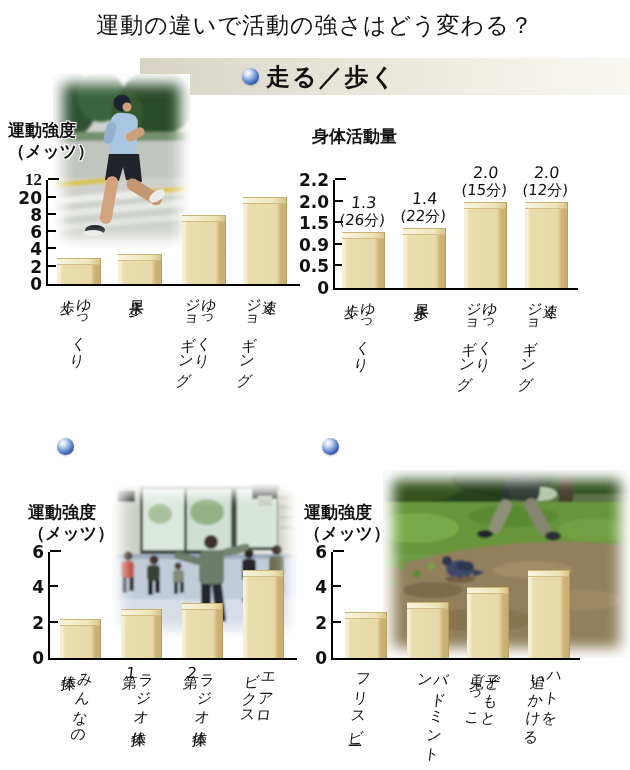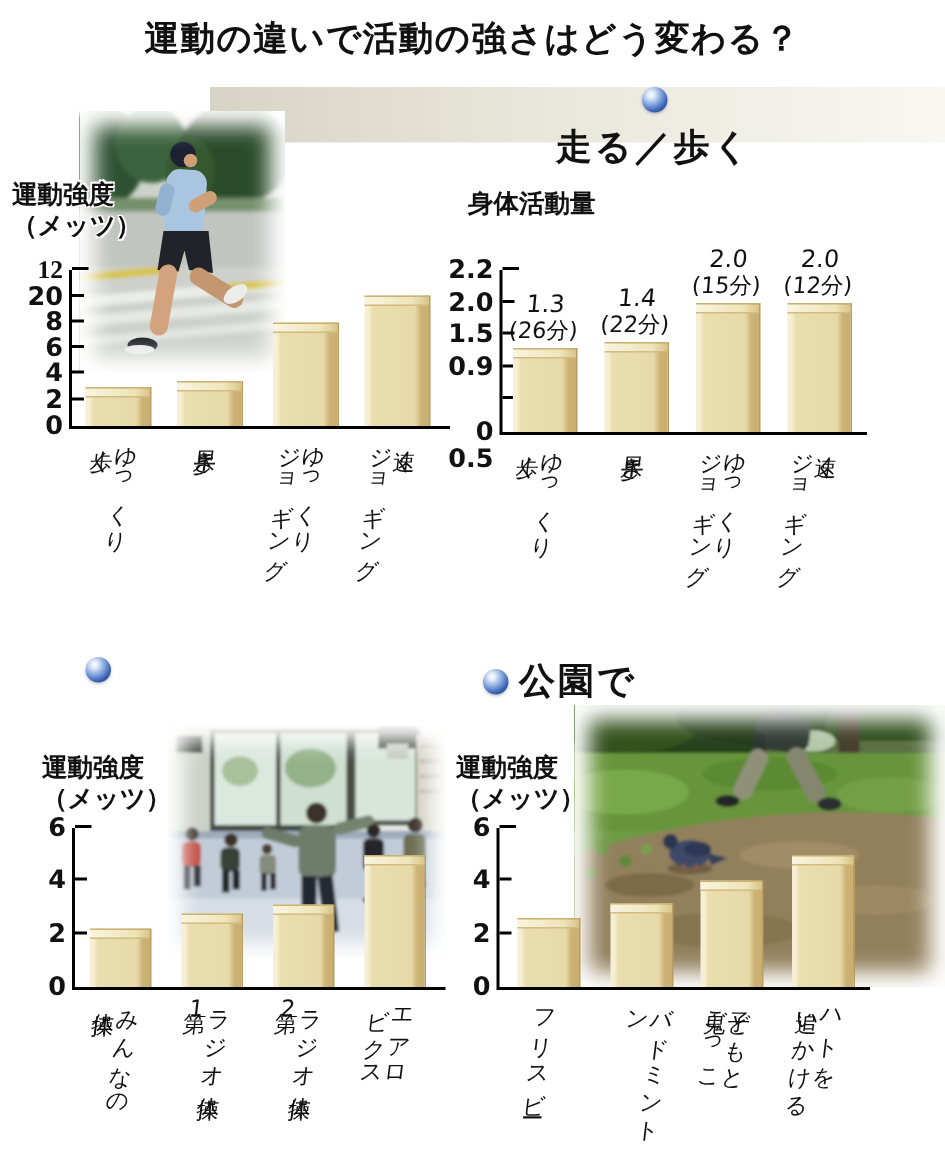--- a/index.html
+++ b/index.html
@@ -1,22 +1,22 @@
 <!DOCTYPE html>
 <html><head>
 <meta charset="utf-8">
 <style>
   html,body{margin:0;padding:0;background:#fff;}
   #canvas{position:relative;width:630px;height:770px;background:#fff;overflow:hidden;
           font-family:"DejaVu Sans","Liberation Sans",sans-serif;color:#111;}
   .title{position:absolute;top:10px;left:0;width:100%;text-align:center;
-         font-size:23px;font-weight:bold;letter-spacing:1px;}
+         font-size:23px;font-weight:normal;letter-spacing:1px;}
   .banner{position:absolute;left:140px;top:58px;width:490px;height:37px;box-sizing:border-box;
           background:linear-gradient(to right,#d7d4c5 0%,#e9e7db 45%,#f8f7f2 100%);
-          display:flex;align-items:center;gap:7px;padding-left:102px;flex-direction:column;}
+          display:flex;align-items:center;gap:7px;padding-left:102px;}
   .banner-label{font-size:24px;font-weight:bold;letter-spacing:2px;}
   .sphere{position:relative;flex:0 0 auto;width:17px;height:17px;border-radius:50%;
           background:radial-gradient(circle at 35% 30%,#ffffff 0%,#dbe7f8 16%,#84a6dd 42%,#3a62b4 68%,#0e2250 100%);
           box-shadow:0 1px 2px rgba(0,0,40,.25);}
   .subheader{position:absolute;display:flex;align-items:center;gap:7px;
              font-size:24px;font-weight:bold;letter-spacing:2px;}
   .photo{position:absolute;}
   .photo::after{content:"";position:absolute;inset:0;box-shadow:inset 0 0 14px 10px #fff;}
   .ylabel{position:absolute;font-size:17px;font-weight:bold;line-height:21px;
           text-shadow:-1px -1px 0 #fff,1px -1px 0 #fff,-1px 1px 0 #fff,1px 1px 0 #fff,0 0 2px #fff;}
@@ -206,21 +206,20 @@
         </g>
       </g>
     </svg>
   </div>
 
   <div class="subheader" style="left:57px;top:438px;">
     <span class="sphere"></span>
   </div>
   <div class="subheader" style="left:322px;top:438px;">
     <span class="sphere"></span>
-    <span>公園で</span>
   </div>
 
   <div class="ylabel" style="left:8px;top:120px;">
     <span>運動強度</span><br>
     <span>（メッツ）</span>
   </div>
   <div class="ylabel" style="left:312px;top:126px;">
     <span>身体活動量</span><br>
   </div>
   <div class="ylabel" style="left:28px;top:502px;">
@@ -255,21 +254,21 @@
       <div class="bar" style="left: 182px; top: 215px; width: 43px; height: 69px;"></div>
       <div class="cat-label" style="left: 186.5px; top: 288px;">ゆっくり<br>ジョギング</div>
       <div class="bar" style="left: 243px; top: 197px; width: 43px; height: 87px;"></div>
       <div class="cat-label" style="left: 247.5px; top: 288px;">速く<br>ジョギング</div>
     </div>
   <div data-chart="exercise-run-walk">
       <div class="axis" style="left: 333px; top: 180px; width: 2px; height: 108px;"></div>
       <div class="axis" style="left: 333px; top: 288px; width: 245px; height: 2px;"></div>
       <div class="tick-label" style="left: 291px; top: 279px; width: 38px;">0</div>
       <div class="axis" style="left: 335px; top: 264.4px; width: 8px; height: 2px;"></div>
-      <div class="tick-label" style="left: 291px; top: 257.4px; width: 38px; margin-top: 40px;">0.5</div>
+      <div class="tick-label" style="left: 291px; top: 257.4px; width: 38px;">0.5</div>
       <div class="axis" style="left: 335px; top: 242.8px; width: 8px; height: 2px;"></div>
       <div class="tick-label" style="left: 291px; top: 235.8px; width: 38px;">0.9</div>
       <div class="axis" style="left: 335px; top: 221.2px; width: 8px; height: 2px;"></div>
       <div class="tick-label" style="left: 291px; top: 214.2px; width: 38px;">1.5</div>
       <div class="axis" style="left: 335px; top: 199.6px; width: 8px; height: 2px;"></div>
       <div class="tick-label" style="left: 291px; top: 192.6px; width: 38px;">2.0</div>
       <div class="axis" style="left: 335px; top: 178px; width: 11px; height: 2px;"></div>
       <div class="tick-label" style="left: 291px; top: 171px; width: 38px;">2.2</div>
       <div class="bar" style="left: 342px; top: 232px; width: 42px; height: 56px;"></div>
       <div class="val-label" style="left: 318px; top: 194px; width: 90px;">1.3<br><span class="paren">(26分)</span></div>

